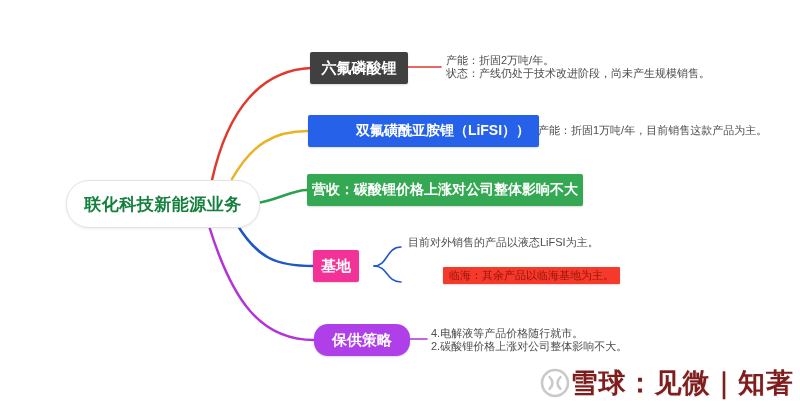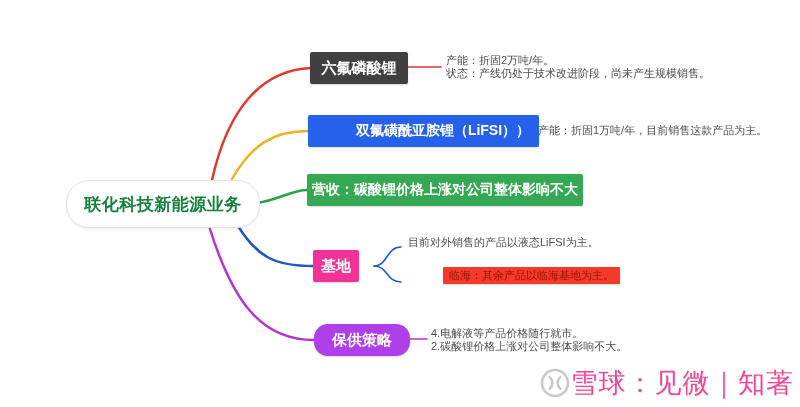--- a/index.html
+++ b/index.html
@@ -35,21 +35,21 @@
   .note-dezhou{left:408px;top:236px;}
   .note-supply{left:431px;top:327px;}
   .subbox{
     position:absolute;left:402px;top:267px;padding:2px 6px;
     font-size:11px;line-height:13px;white-space:nowrap;border-radius:1px;
     box-shadow:0 1px 2px rgba(0,0,0,0.15);
     margin-left:41px;
   }
   .watermark{
     position:absolute;right:6px;bottom:6px;display:flex;align-items:center;
-    color:#ec4899;font-size:27px;font-weight:normal;letter-spacing:1px;
+    color:#7f1d1d;font-size:27px;font-weight:bold;letter-spacing:1px;
     text-shadow:1px 1px 0 #f0f0f0;
   }
 </style>
 </head>
 <body>
 
 <div class="stage">
 
   <svg class="wires" viewBox="0 0 800 407">
     <path class="curve" d="M212,180 C228,108 262,70 311,68" stroke="#e0392e"></path>

